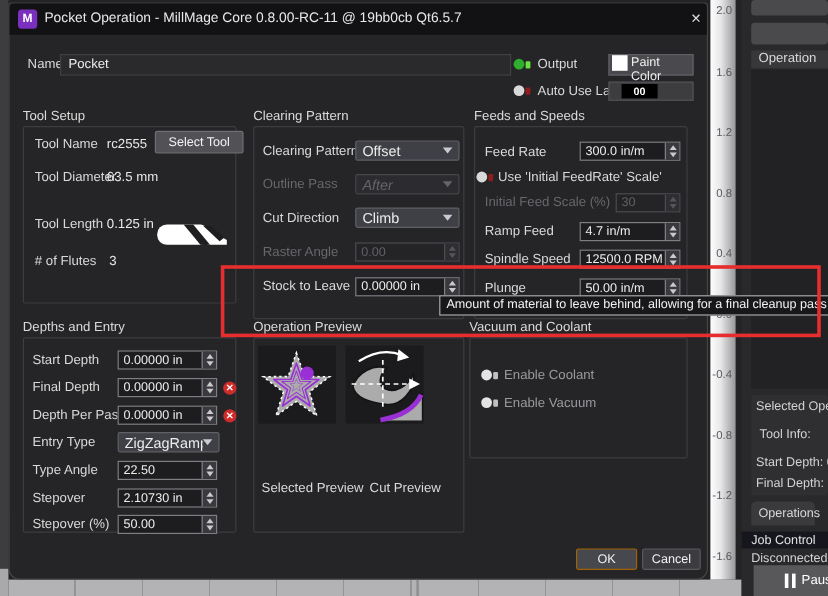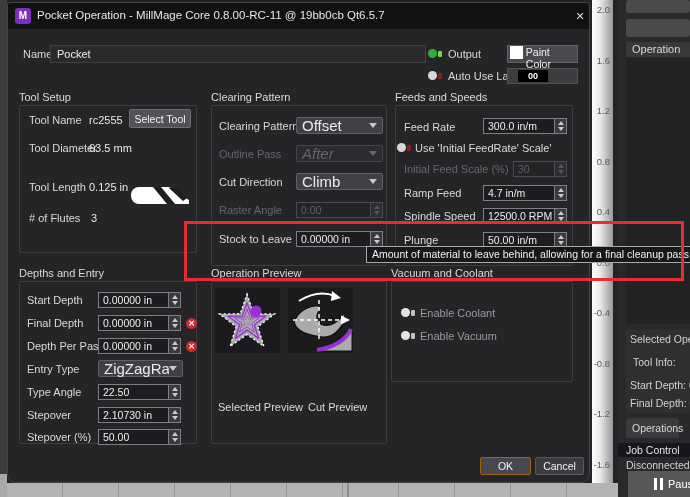--- a/index.html
+++ b/index.html
@@ -84,21 +84,21 @@
     border-bottom:4px solid #c9c9ce; }
   .spin-btns .dn { width:0; height:0; border-left:3px solid transparent; border-right:3px solid transparent;
     border-top:4px solid #c9c9ce; }
   .spin.dis { border-color:#4b4b50; background:#242426; }
   .spin.dis .spin-val { color:#606066; }
   .spin.dis .spin-btns { background:#2e2e32; border-color:#4b4b50; }
   .spin.dis .up { border-bottom-color:#55555a; } .spin.dis .dn { border-top-color:#55555a; }
 
   .dd { position:absolute; display:flex; align-items:center; background:#3f4046; border:1px solid #5f5f66;
     height:17px; border-radius:2px; }
-  .dd span { flex:1; font-size:15px; color:#ececec; padding-left:5px; white-space:nowrap; overflow:hidden; }
+  .dd span { flex:1; font-size:12px; color:#ececec; padding-left:5px; white-space:nowrap; overflow:hidden; }
   .dd-ar { width:0; height:0; border-left:4px solid transparent; border-right:4px solid transparent;
     border-top:5px solid #c9c9ce; margin-right:5px; }
   .dd.dis { background:#2c2c30; border-color:#45454a; }
   .dd.dis span { color:#64646a;font-style:italic; }
   .dd.dis .dd-ar { border-top-color:#64646a; }
 
   .err { position:absolute; width:11px; height:11px; border-radius:50%; background:#cf2b2b; color:#fff;
     font-size:8px; font-weight:bold; text-align:center; line-height:11px; }
 
   .tile { position:absolute; width:65px; height:65px; background:#1b1b1d; }
@@ -180,21 +180,21 @@
       </span>
     <div class="lbl" style="left:440px;top:67px">Auto Use Layer</div>
     <div class="layer-field" style="left:499px;top:65px;width:71px;height:16px">
       <span class="layer-box">00</span>
     </div>
 
     <div class="gtitle" style="left:11px;top:88px">Tool Setup</div>
     <div class="grp" style="left:11px;top:102px;width:178px;height:148px"></div>
     <div class="lbl" style="left:21px;top:111px">Tool Name</div>
     <div class="val" style="left:81px;top:111px">rc2555</div>
-    <div class="btn" style="left:121px;top:106px;width:62px;height:19px">Select Tool</div>
+    <div class="btn" style="left:121px;top:106px;width:74px;height:19px">Select Tool</div>
     <div class="lbl" style="left:21px;top:139px">Tool Diameter</div>
     <div class="val" style="left:81px;top:139px">63.5 mm</div>
     <div class="lbl" style="left:21px;top:178px">Tool Length</div>
     <div class="val" style="left:81px;top:178px">0.125 in</div>
     <svg style="position:absolute;left:121px;top:180px" width="64" height="26" viewBox="0 0 64 26">
       <rect x="2" y="4" width="44" height="17" rx="8" fill="#fff"></rect>
       <polygon points="38,4 60,17 60,21 44,21" fill="#fff"></polygon>
       <polygon points="24,4 32,4 46,21 38,21" fill="#1e1e20"></polygon>
       <polygon points="40,5 46,5 58,15 54,18" fill="#1e1e20"></polygon>
     </svg>

